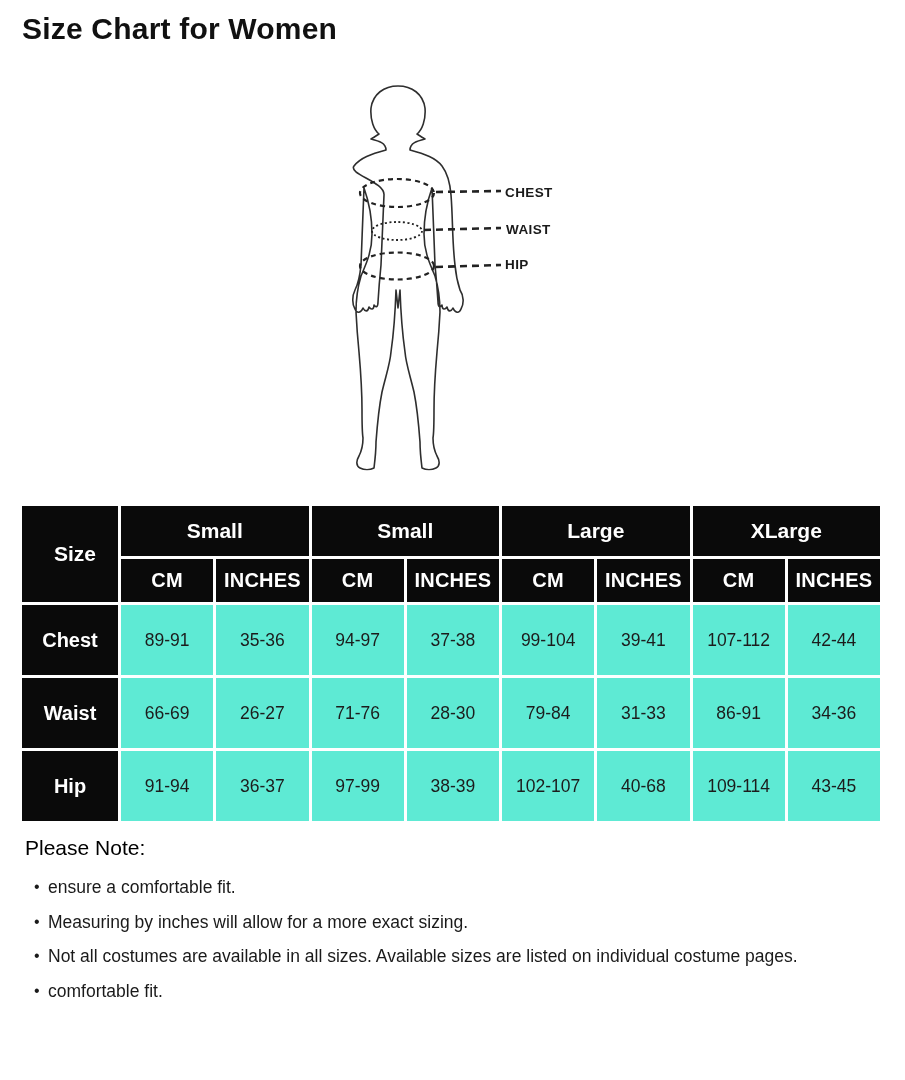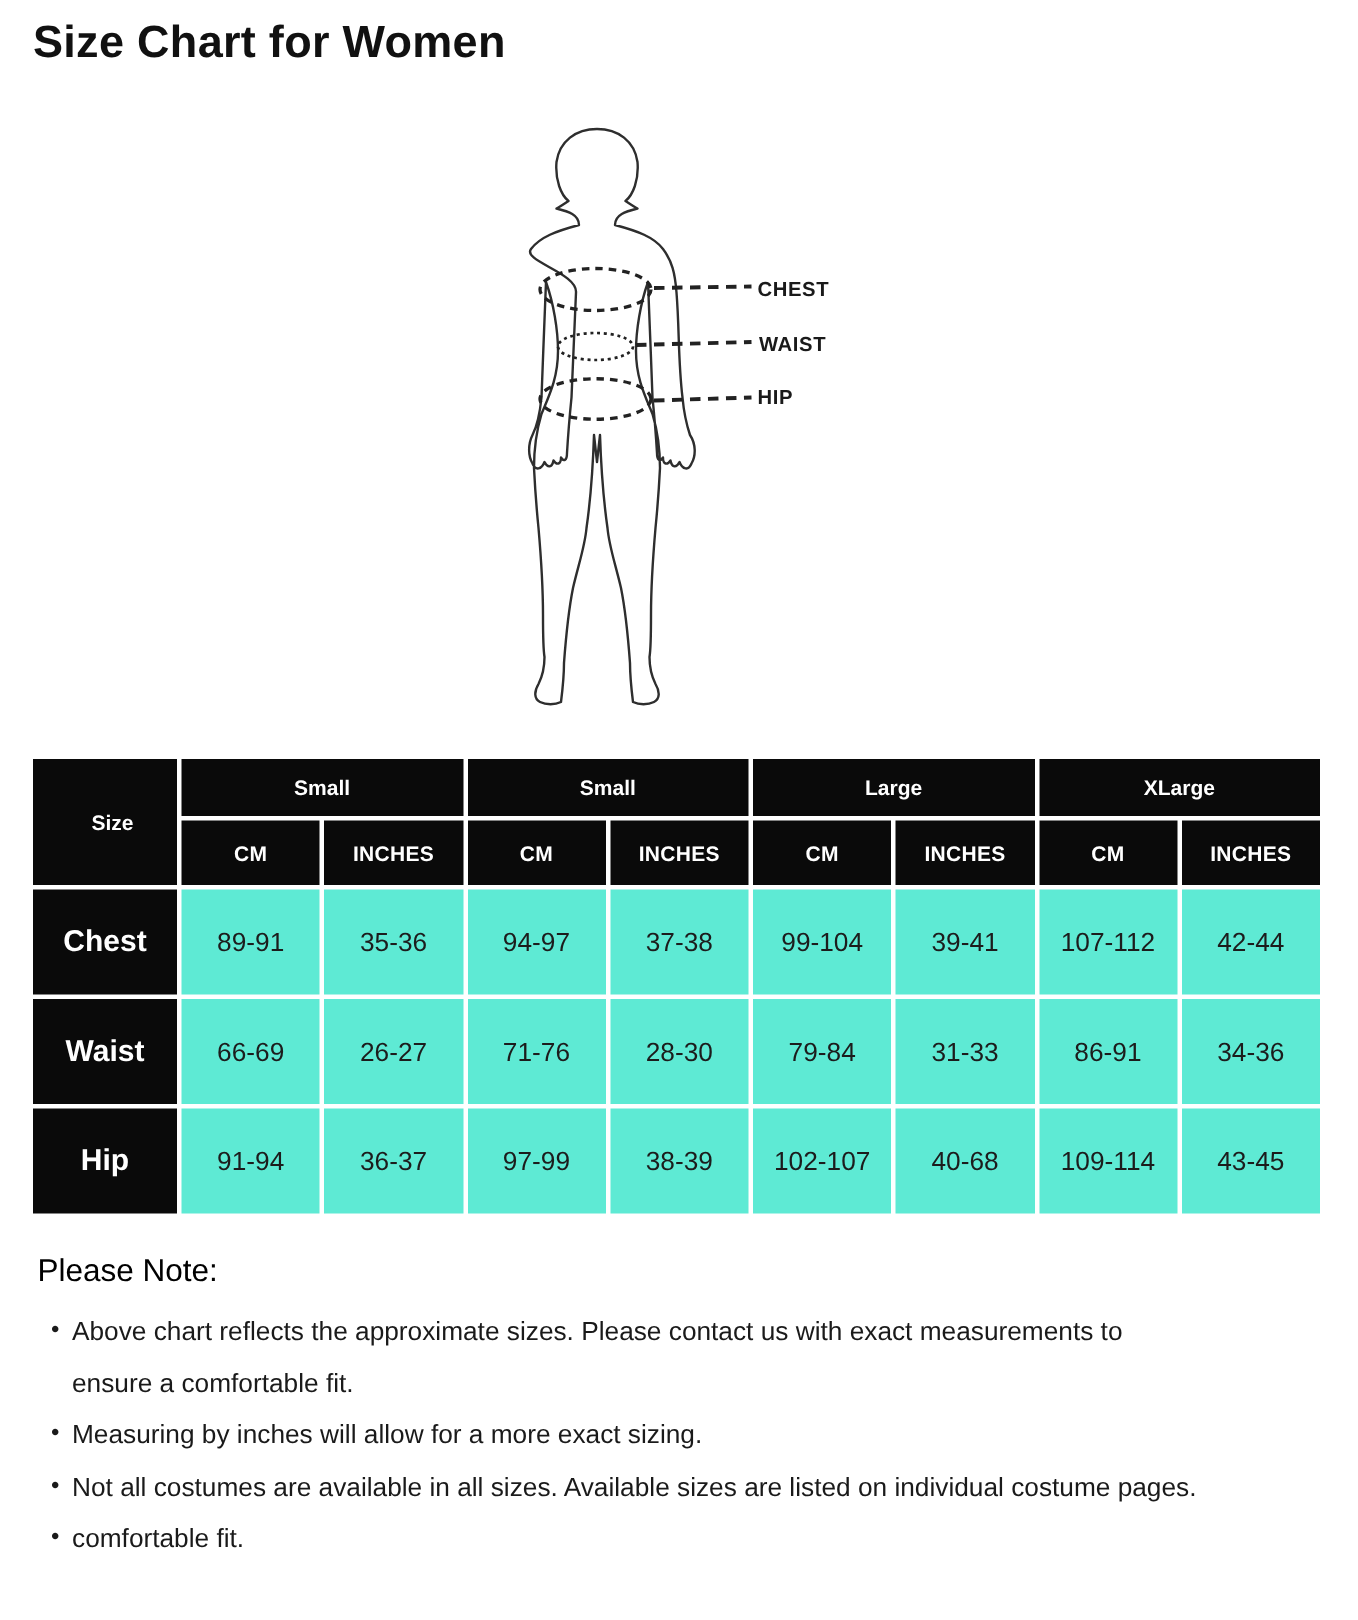--- a/index.html
+++ b/index.html
@@ -58,22 +58,22 @@
     background: #0a0a0a;
     color: #ffffff;
     font-weight: 700;
   }
   .size-table td {
     background: #5eead4;
     color: #1c1c1c;
     font-size: 17.5px;
     font-weight: 400;
   }
-  .size-table thead tr.group-row th { height: 38px; font-size: 14px; }
-  .size-table thead tr.unit-row  th { height: 43px; font-size: 14px; letter-spacing: 0.2px; }
+  .size-table thead tr.group-row th { height: 50px; font-size: 21px; }
+  .size-table thead tr.unit-row  th { height: 43px; font-size: 20px; letter-spacing: 0.2px; }
   .size-table th.corner { font-size: 21px; padding-left: 10px; }
   .size-table tbody tr { height: 70px; }
   .size-table tbody th { font-size: 20px; }
   
   .notes {
     position: absolute;
     left: 25px;
     top: 836px;
     width: 872px;
   }
@@ -258,21 +258,20 @@
         <td>43-45</td>
       </tr>
     </tbody>
   </table>
 
   <div class="notes">
     <div class="notes-heading">Please Note:</div>
     <ul>
       <li>
         <span class="bullet">•</span>
-        <div class="note-line">Above chart reflects the approximate sizes. Please contact us with exact measurements to</div>
         <div class="note-line">ensure a comfortable fit.</div>
       </li>
       <li>
         <span class="bullet">•</span>
         <div class="note-line">Measuring by inches will allow for a more exact sizing.</div>
       </li>
       <li>
         <span class="bullet">•</span>
         <div class="note-line">Not all costumes are available in all sizes. Available sizes are listed on individual costume pages.</div>
       </li>

